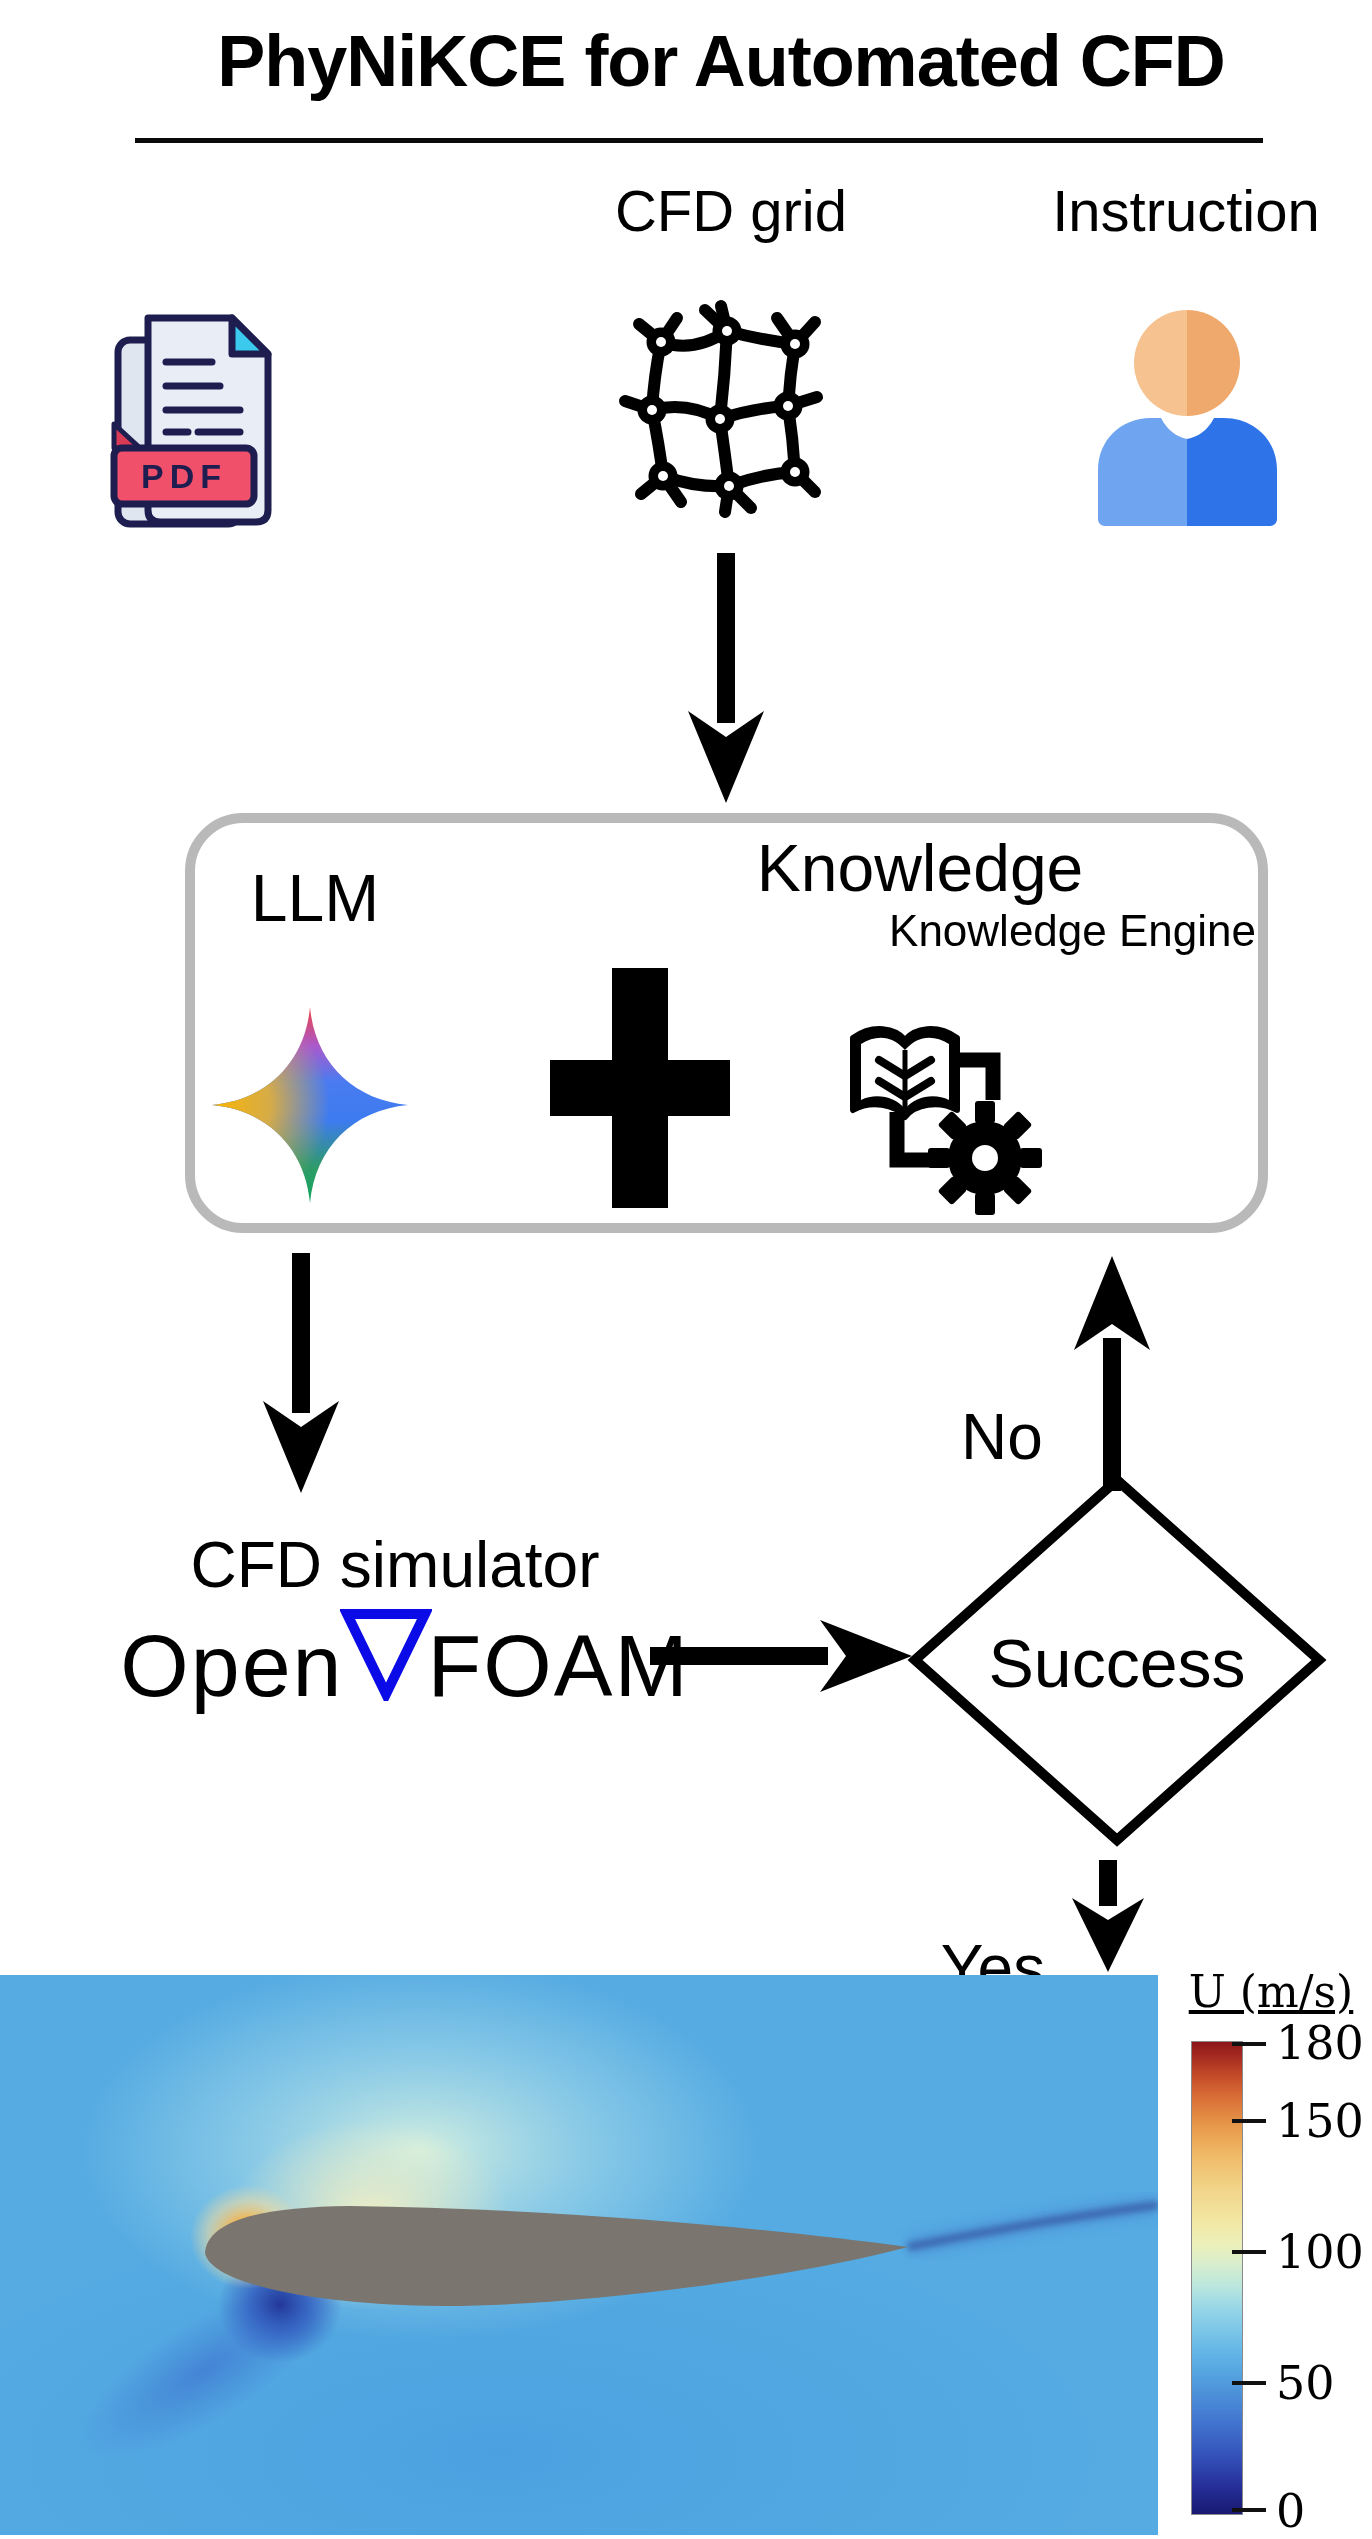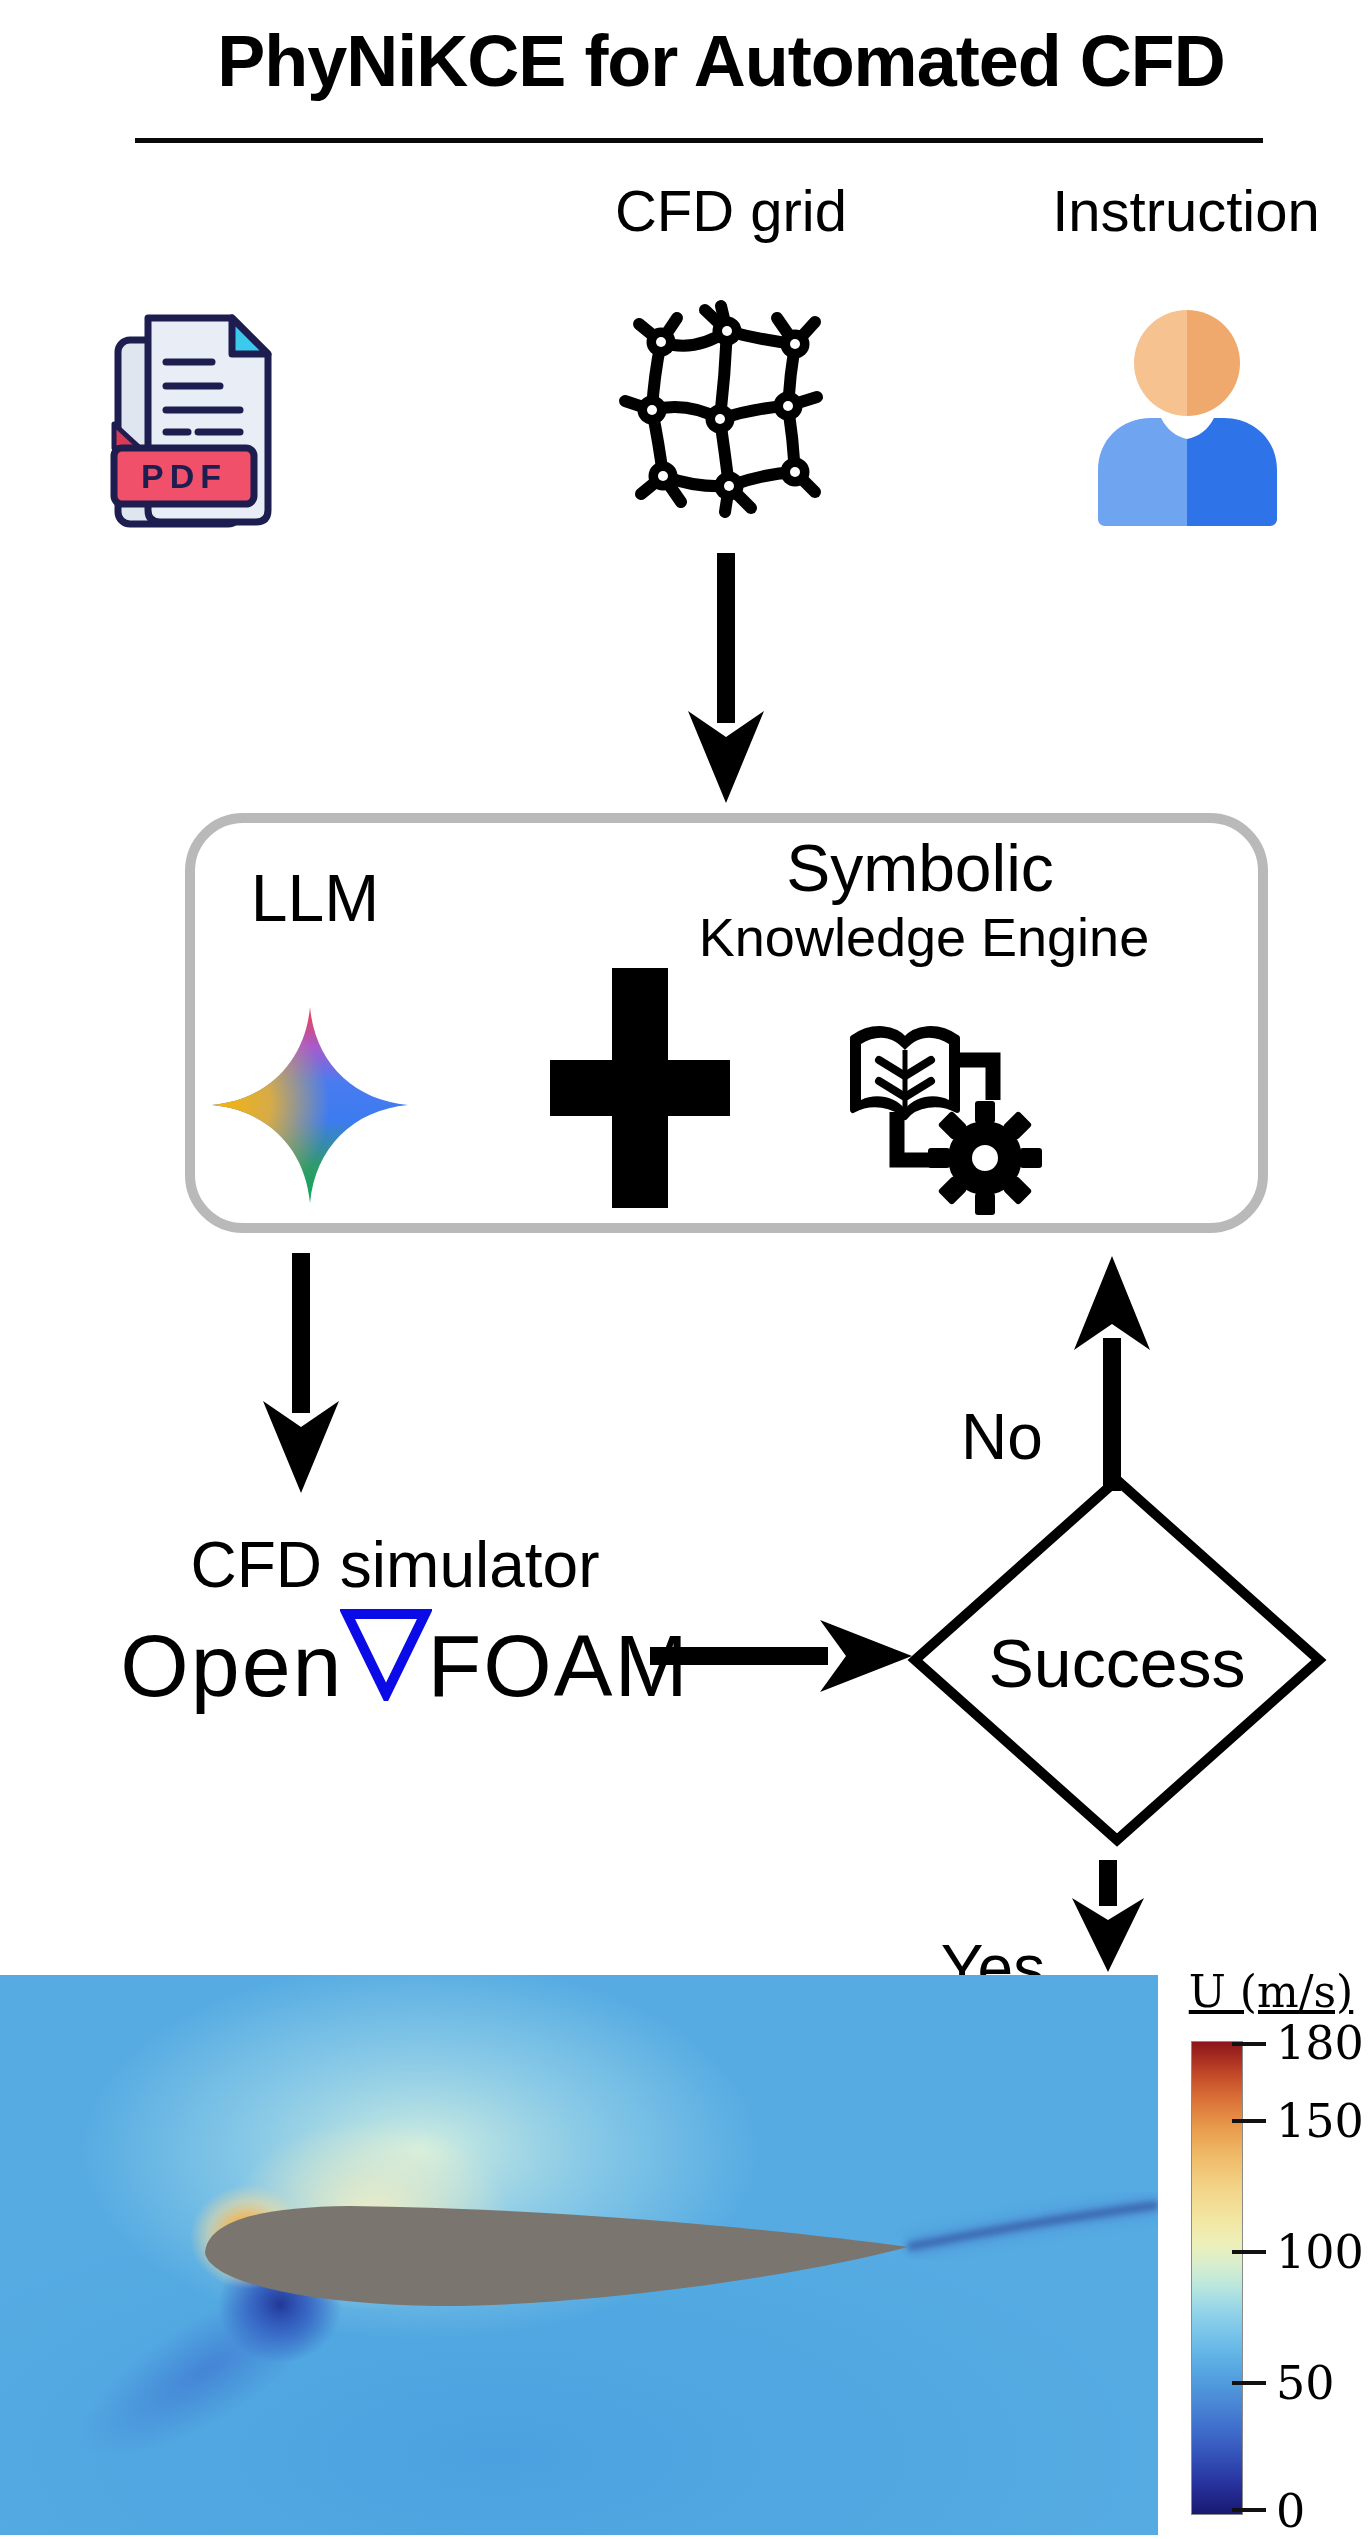--- a/index.html
+++ b/index.html
@@ -11,21 +11,21 @@
   .ctr{text-align:center;}
   #page-title{left:0;top:20px;width:1372px;font-size:72px;font-weight:700;letter-spacing:-1px;margin-left:35px;}
   #title-rule{left:135px;top:138px;width:1128px;height:5px;background:#0a0a0a;}
   .input-label{top:180px;font-size:58px;line-height:62px;}
   #label-literature{left:13px;width:440px;}
   #label-grid{left:571px;width:320px;}
   #label-instruction{left:1026px;width:320px;}
   #engine-box{left:185px;top:813px;width:1083px;height:420px;border:10px solid #b9b9b9;border-radius:58px;background:#fff;box-sizing:border-box;}
   #llm-label{left:215px;top:860px;width:200px;font-size:66px;}
   #symbolic-line1{left:620px;top:830px;width:600px;font-size:66px;}
-  #symbolic-line2{left:624px;top:906px;width:600px;font-size:54px;}
+  #symbolic-line2{left:656px;top:906px;width:600px;font-size:44px;text-align:right;}
   #cfd-sim-label{left:145px;top:1528px;width:500px;font-size:64px;}
   #openfoam-logo{left:85px;top:1615px;width:640px;height:116px;display:flex;align-items:flex-start;justify-content:center;font-size:88px;letter-spacing:2px;}
   #openfoam-logo .nabla-svg{margin:0 -4px;transform:translateY(-8px);}
   #no-label{left:902px;top:1400px;width:200px;font-size:64px;}
   #yes-label{left:893px;top:1931px;width:200px;font-size:64px;}
   #success-label{left:967px;top:1624px;width:300px;font-size:68px;}
   
   #colorbar-title{left:1176px;top:1966px;width:190px;font-size:44px;font-family:"DejaVu Serif",serif;text-decoration:underline;}
   #colorbar{left:1192px;top:2042px;width:50px;height:472px;outline:1px solid #8a8a8a;
     background:linear-gradient(to top,
@@ -140,21 +140,21 @@
     <path d="M92,218 L175,218 C179,218 182,215 182,211 L182,162 C182,132 159,110 129,110 L119,110 C113,122 103,129 92,131 Z" fill="#2e74e8"></path>
   </svg>
 
   <svg class="abs" style="left:684px;top:553px;" width="84" height="250" viewBox="0 0 84 250">
     <rect x="33" y="0" width="18" height="170"></rect>
     <path d="M42,250 L4,158 L42,184 L80,158 Z"></path>
   </svg>
 
   <div class="abs" id="engine-box"></div>
   <div class="abs ctr" id="llm-label">LLM</div>
-  <div class="abs ctr" id="symbolic-line1">Symbolic</div>
+  <div class="abs ctr" id="symbolic-line1">Knowledge</div>
   <div class="abs ctr" id="symbolic-line2">Knowledge Engine</div>
 
   <svg class="abs" style="left:210px;top:1005px;" width="200" height="200" viewBox="0 0 200 200">
     <defs>
       <linearGradient id="lgStar" x1="0" y1="0" x2="0" y2="1">
         <stop offset="0" stop-color="#ee4245"></stop>
         <stop offset="0.20" stop-color="#a95acc"></stop>
         <stop offset="0.38" stop-color="#4a7bf0"></stop>
         <stop offset="0.58" stop-color="#3d7bf0"></stop>
         <stop offset="0.82" stop-color="#2f9b68"></stop>

